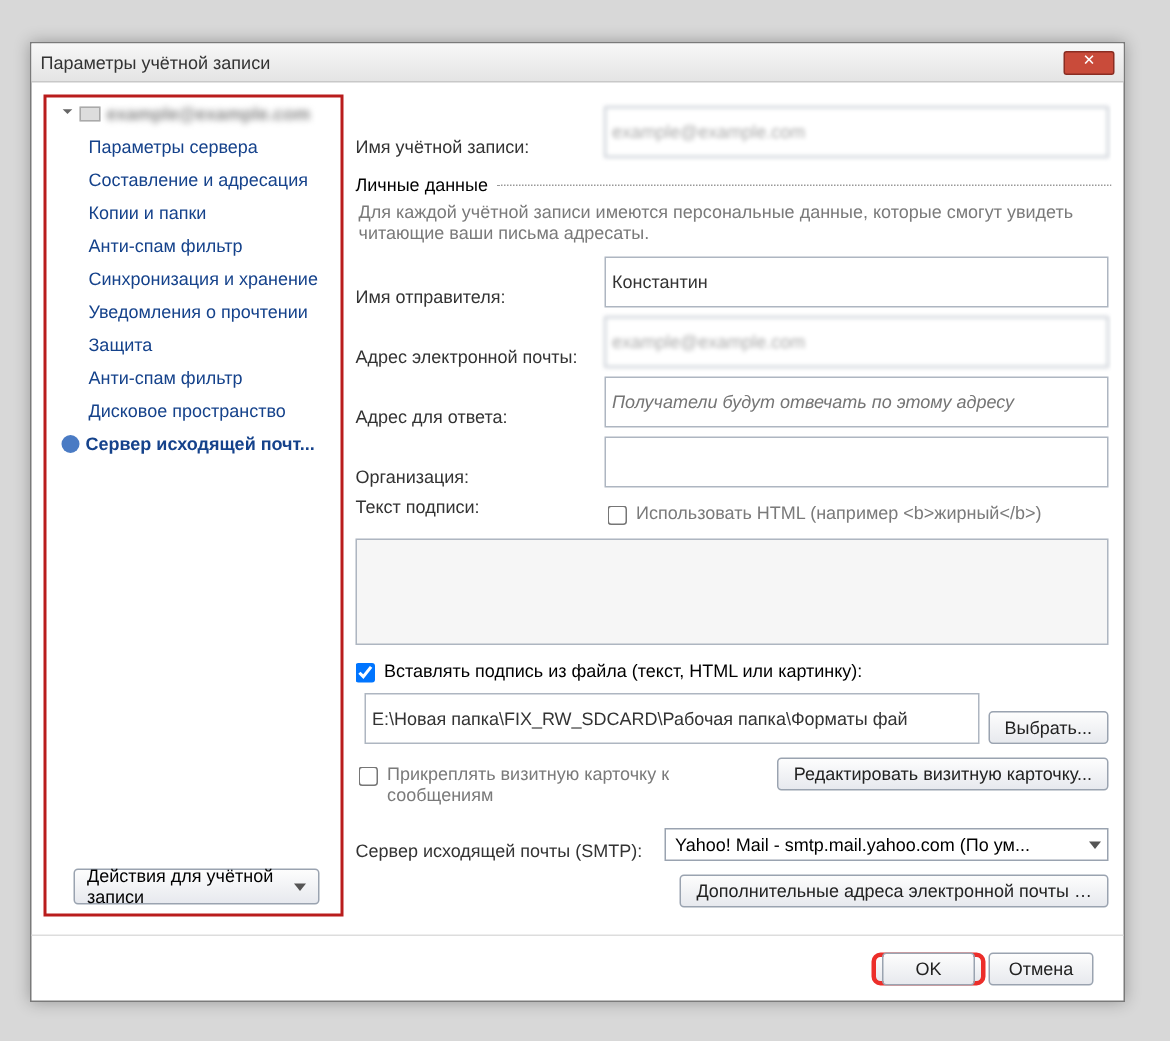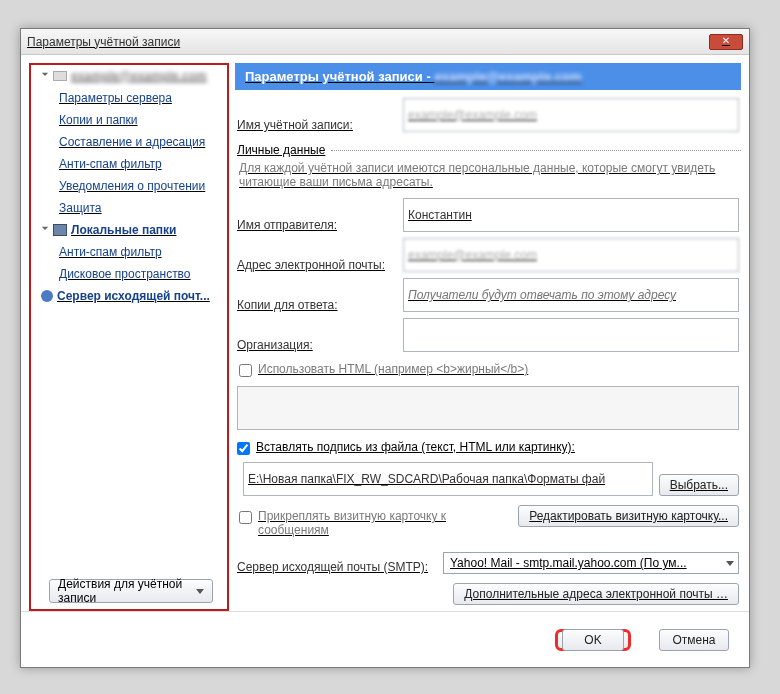--- a/index.html
+++ b/index.html
@@ -10,21 +10,20 @@
   width: 780px; height: 694px;
   overflow: hidden;
 }
 .dialog-wrap {
   position: absolute;
   left: 20px; top: 28px;
   width: 730px; height: 640px;
   background: #fff;
   border: 1px solid #7a7a7a;
   box-shadow: 0 0 10px rgba(0,0,0,0.3);
-  text-decoration: underline;
 }
 .titlebar {
   height: 26px;
   background: linear-gradient(#f7f7f7,#e4e4e4);
   border-bottom: 1px solid #c8c8c8;
   display: flex; align-items: center;
   padding: 0 6px;
   font-size: 12px; color: #333;
 }
 .titlebar .spacer { flex: 1; }
@@ -146,24 +145,24 @@
   border-radius: 3px; height: 24px;
   display: flex; align-items: center; justify-content: space-between;
   padding: 0 8px; cursor: pointer;
 }
 .dropdown-actions .arrow {
   border-left: 4px solid transparent; border-right: 4px solid transparent;
   border-top: 5px solid #555;
 }
 .action-bar {
   position: absolute; left: 0; right: 0; bottom: 0;
-  height: 56px;
+  height: 44px;
   border-top: 1px solid #ddd;
   display: flex; align-items: center; justify-content: flex-end;
-  gap: 28px; padding: 0 20px;
+  gap: 2px; padding: 0 20px;
 }
 .gray { color: #7a7a7a; }
 .right-align-row {
   display: flex; justify-content: flex-end; margin: 6px 2px; text-align: right;
 }
 </style>
 </head>
 <body>
 
 <div class="dialog-wrap">
@@ -175,43 +174,35 @@
   </div>
 
   <div class="dialog-body">
     <div class="tree-panel">
       <div class="tree-item tree-parent">
         <span class="expander"></span>
         <span class="icon-sq"></span>
         <span class="tree-account">example@example.com</span>
       </div>
       <div class="tree-item">Параметры сервера</div>
+      <div class="tree-item">Составление и адресация</div>
       <div class="tree-item">Копии и папки</div>
-      <div class="tree-item">Составление и адресация</div>
       <div class="tree-item">Анти-спам фильтр</div>
+      <div class="tree-item">Синхронизация и хранение</div>
       <div class="tree-item">Уведомления о прочтении</div>
       <div class="tree-item">Защита</div>
-      <div class="tree-item tree-parent">
-        <span class="expander"></span>
-        <span class="icon-local"></span>
-        <span>Локальные папки</span>
-      </div>
       <div class="tree-item">Анти-спам фильтр</div>
       <div class="tree-item">Дисковое пространство</div>
       <div class="tree-item tree-parent">
         <span class="icon-server"></span>
         <span>Сервер исходящей почт...</span>
       </div>
     </div>
 
     <div class="content-panel">
-      <div class="header-band">
-        <span>Параметры учётной записи -</span>
-        <span class="blurred">example@example.com</span>
-      </div>
 
       <div class="row" style="margin-top:8px">
         <label>Имя учётной записи:</label>
         <input type="text" class="blurred" value="example@example.com" style="">
       </div>
 
       <div class="section-line">
         <span>Личные данные</span>
         <span class="rule"></span>
       </div>
@@ -219,29 +210,30 @@
 
       <div class="row">
         <label>Имя отправителя:</label>
         <input type="text" value="Константин" style="">
       </div>
       <div class="row">
         <label>Адрес электронной почты:</label>
         <input type="text" class="blurred" value="example@example.com" style="">
       </div>
       <div class="row">
-        <label>Копии для ответа:</label>
+        <label>Адрес для ответа:</label>
         <input type="text" readonly="" placeholder="Получатели будут отвечать по этому адресу" style="">
       </div>
       <div class="row">
         <label>Организация:</label>
         <input type="text" value="" style="">
       </div>
 
       <div class="row" style="align-items:flex-start">
+        <label>Текст подписи:</label>
         <div style="flex:1">
           <div class="checkbox-row">
             <input type="checkbox" style="">
             <span class="gray">Использовать HTML (например &lt;b&gt;жирный&lt;/b&gt;)</span>
           </div>
         </div>
       </div>
       <div class="signature-box"></div>
 
       <div class="checkbox-row">

